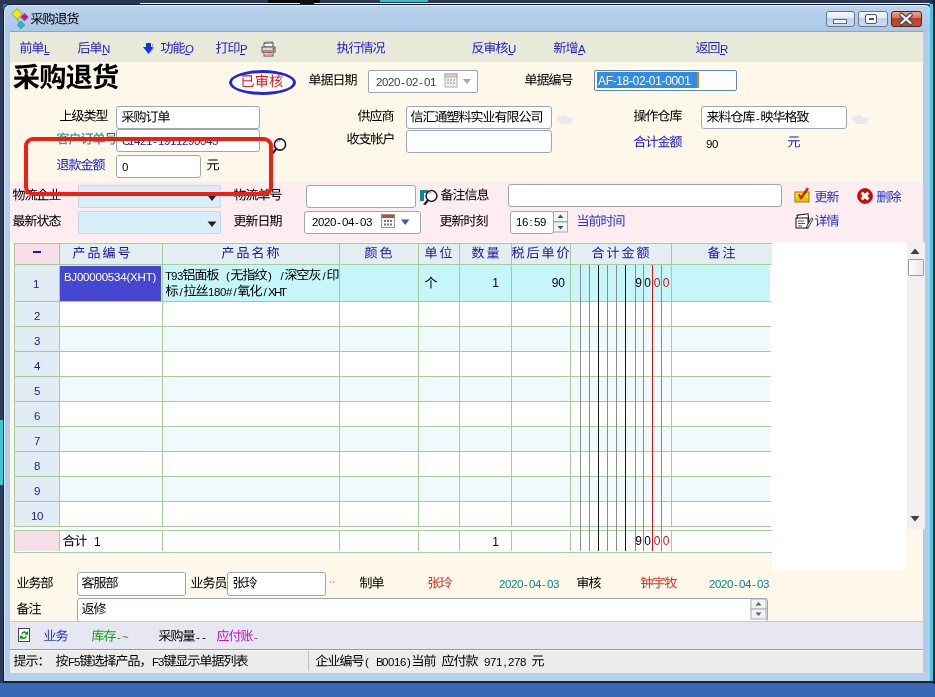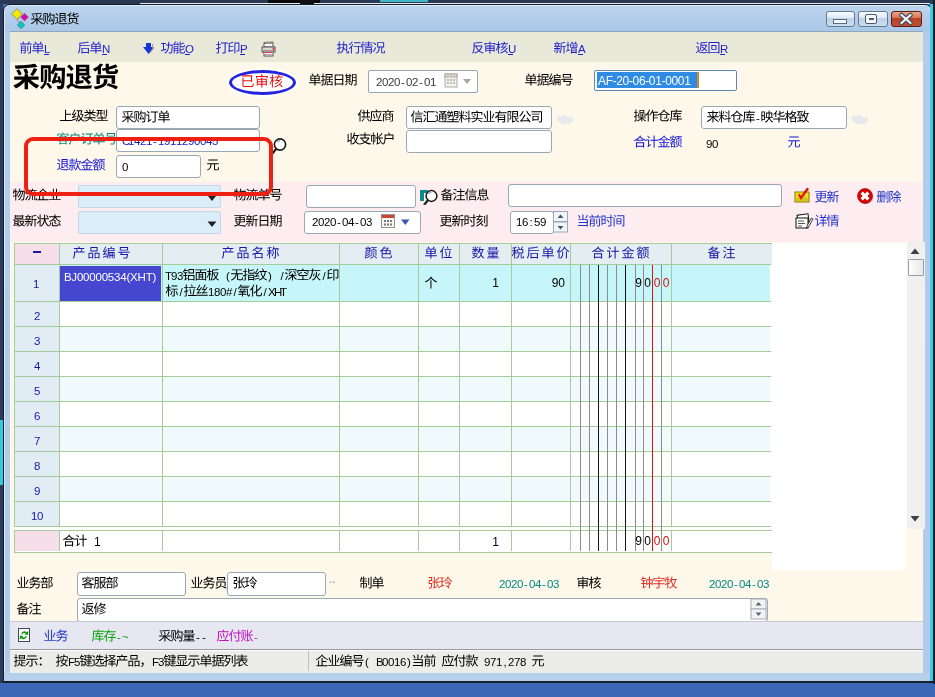--- a/index.html
+++ b/index.html
@@ -311,21 +311,21 @@
 <svg class="tx " style="left:525px;top:73px" width="50" height="16.24">
     <g fill="#000" transform="translate(0,11.5) scale(0.01308,-0.01308)">
       <use href="#u5355" x="-45"></use>
       <use href="#u636E" x="872"></use>
       <use href="#u7F16" x="1790"></use>
       <use href="#u53F7" x="2707"></use>
     </g>
   </svg>
 <div style="position:absolute;left:594px;top:70px;width:141px;height:19px;background:#fff;border:1px solid #5e87c0;border-radius:2px"></div>
 <div style="position:absolute;left:597px;top:72px;width:100px;height:16px;background:#2f8be4"></div>
-<div style="position:absolute;left:598px;top:74px;width:110px;height:13px;font:12px 'Liberation Sans',sans-serif;color:#fff;letter-spacing:-0.35px">AF-20-06-01-0001</div>
+<div style="position:absolute;left:598px;top:74px;width:110px;height:13px;font:12px 'Liberation Sans',sans-serif;color:#fff;letter-spacing:-0.35px">AF-18-02-01-0001</div>
 <div style="position:absolute;left:697px;top:72px;width:2px;height:16px;background:#e08020"></div>
 <svg class="tx " style="left:60px;top:109px" width="50" height="16.24">
     <g fill="#000" transform="translate(0,11.5) scale(0.01308,-0.01308)">
       <use href="#u4E0A" x="-45"></use>
       <use href="#u7EA7" x="872"></use>
       <use href="#u7C7B" x="1790"></use>
       <use href="#u578B" x="2707"></use>
     </g>
   </svg>
 <div style="position:absolute;background:#fff;border:1px solid #9aa8b6;border-radius:3px;left:116px;top:106px;width:142px;height:21px"></div>

